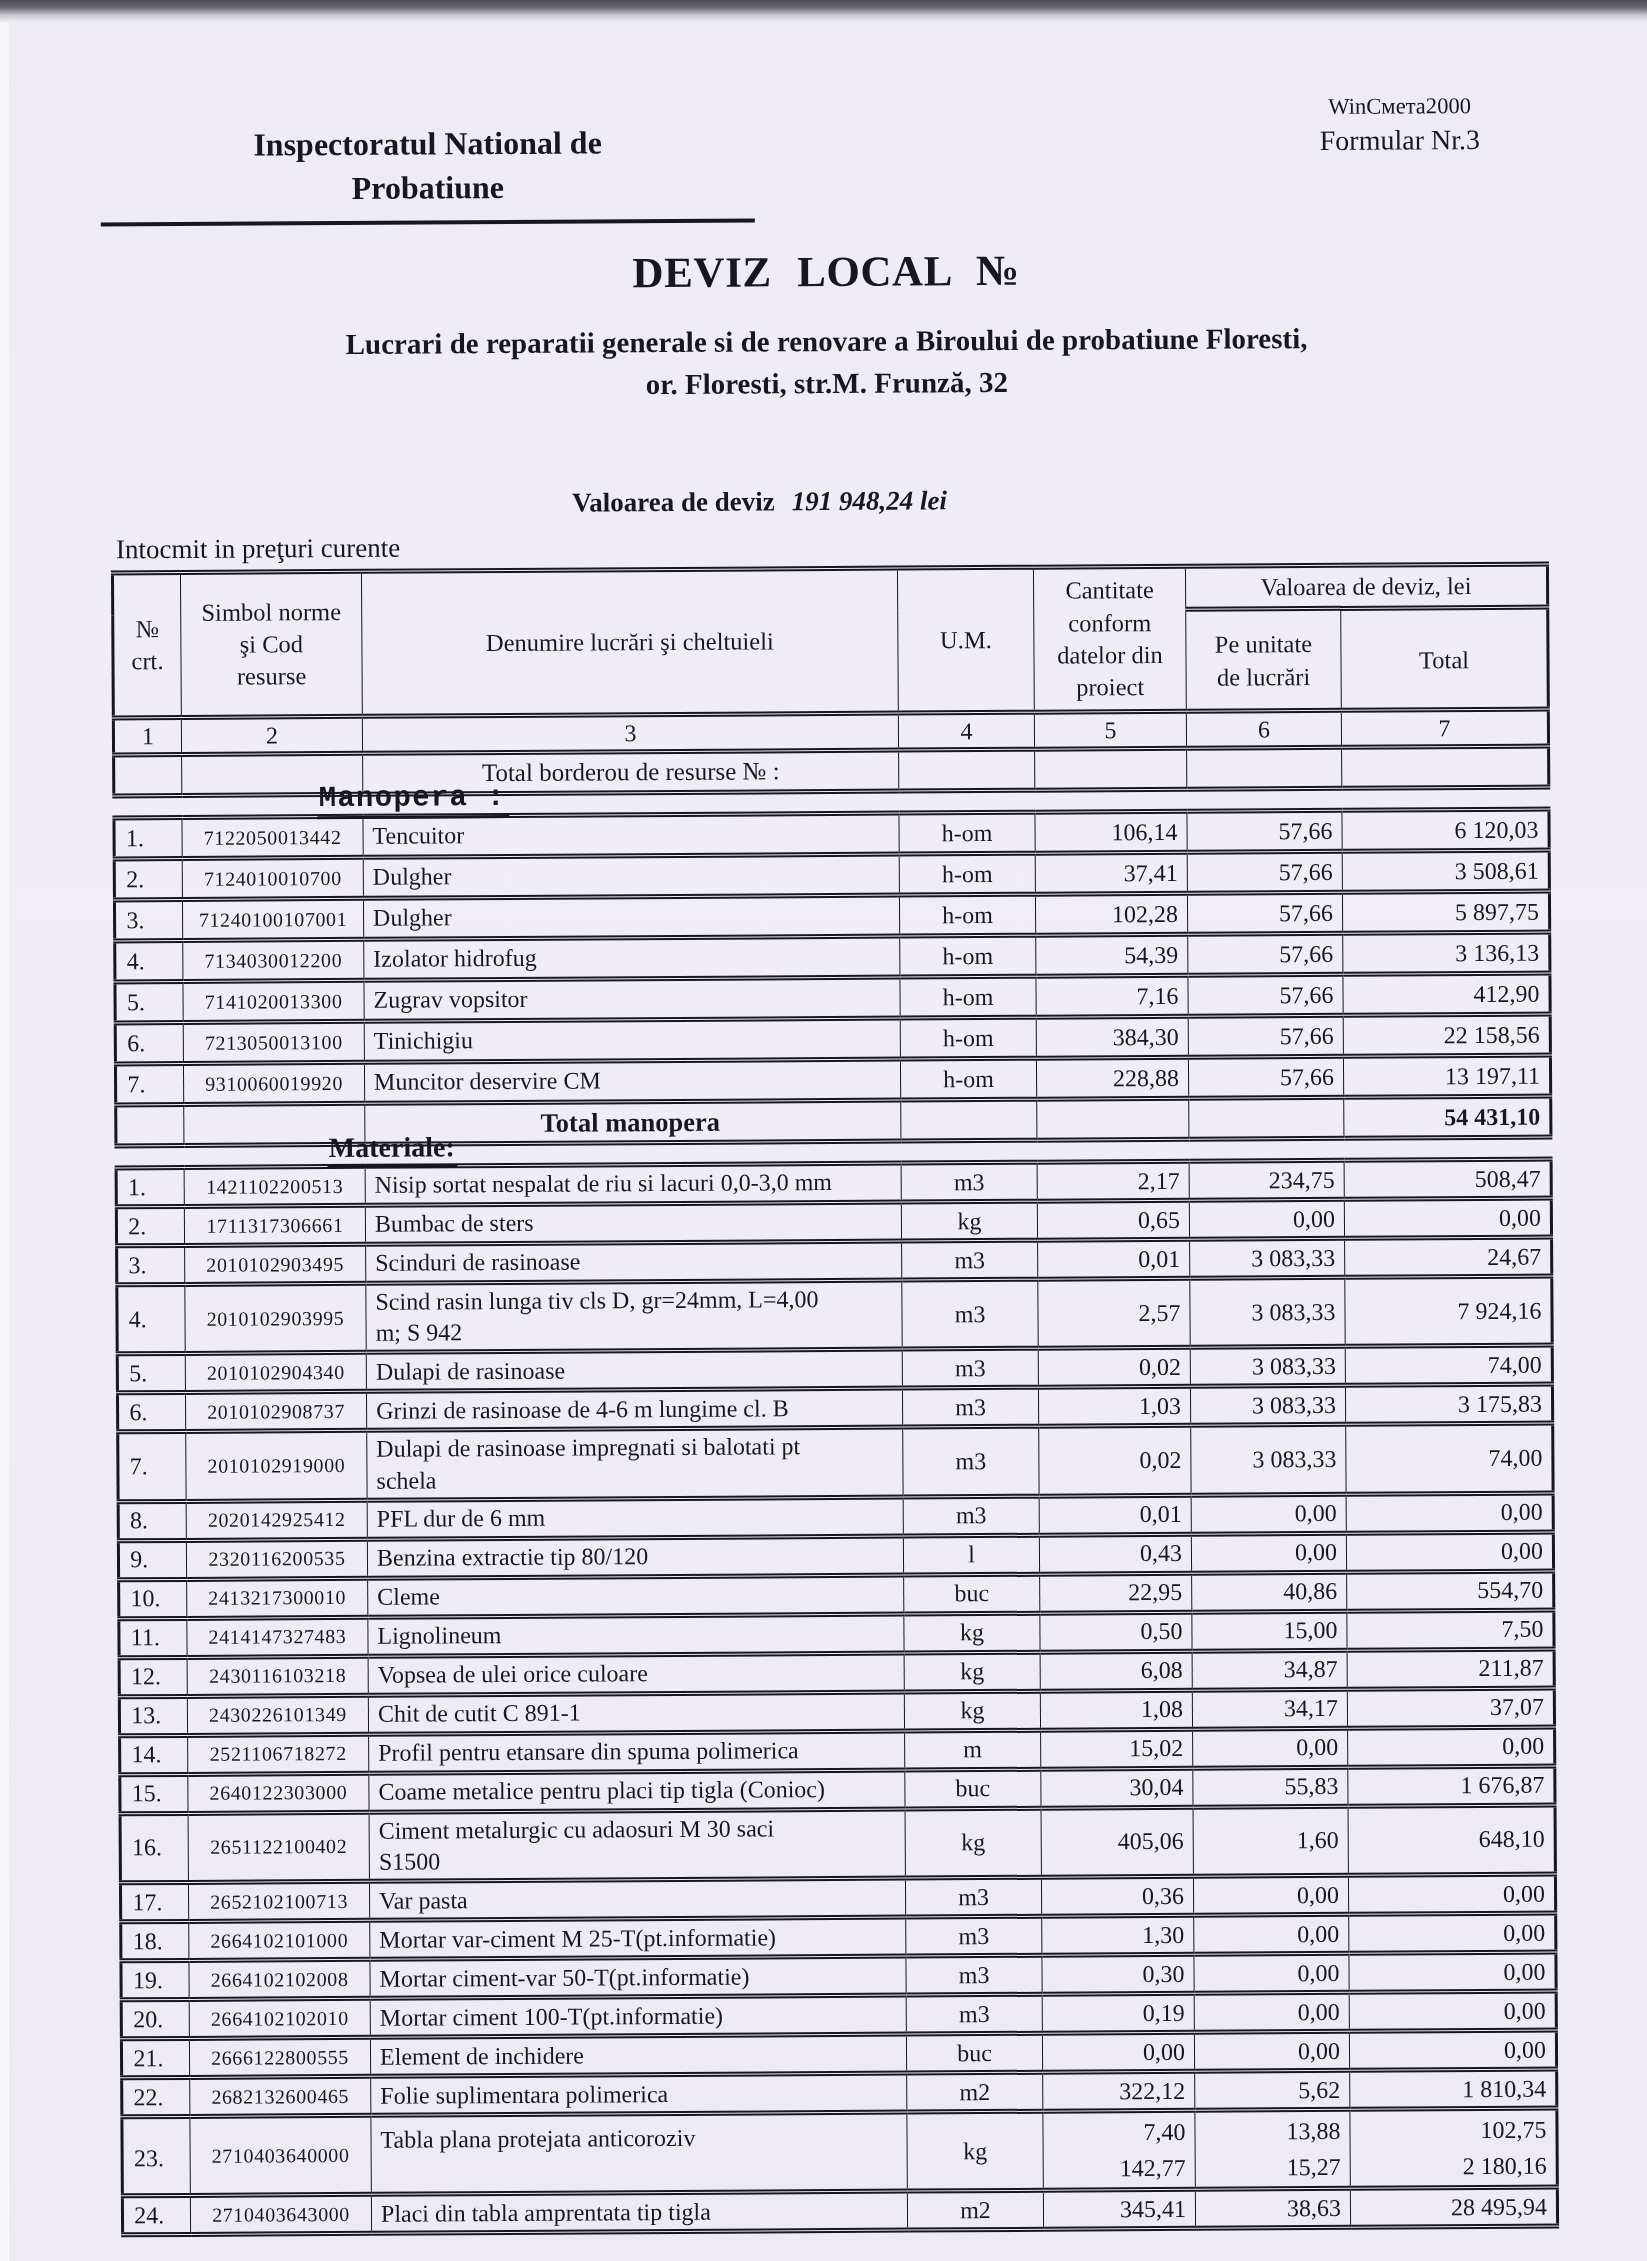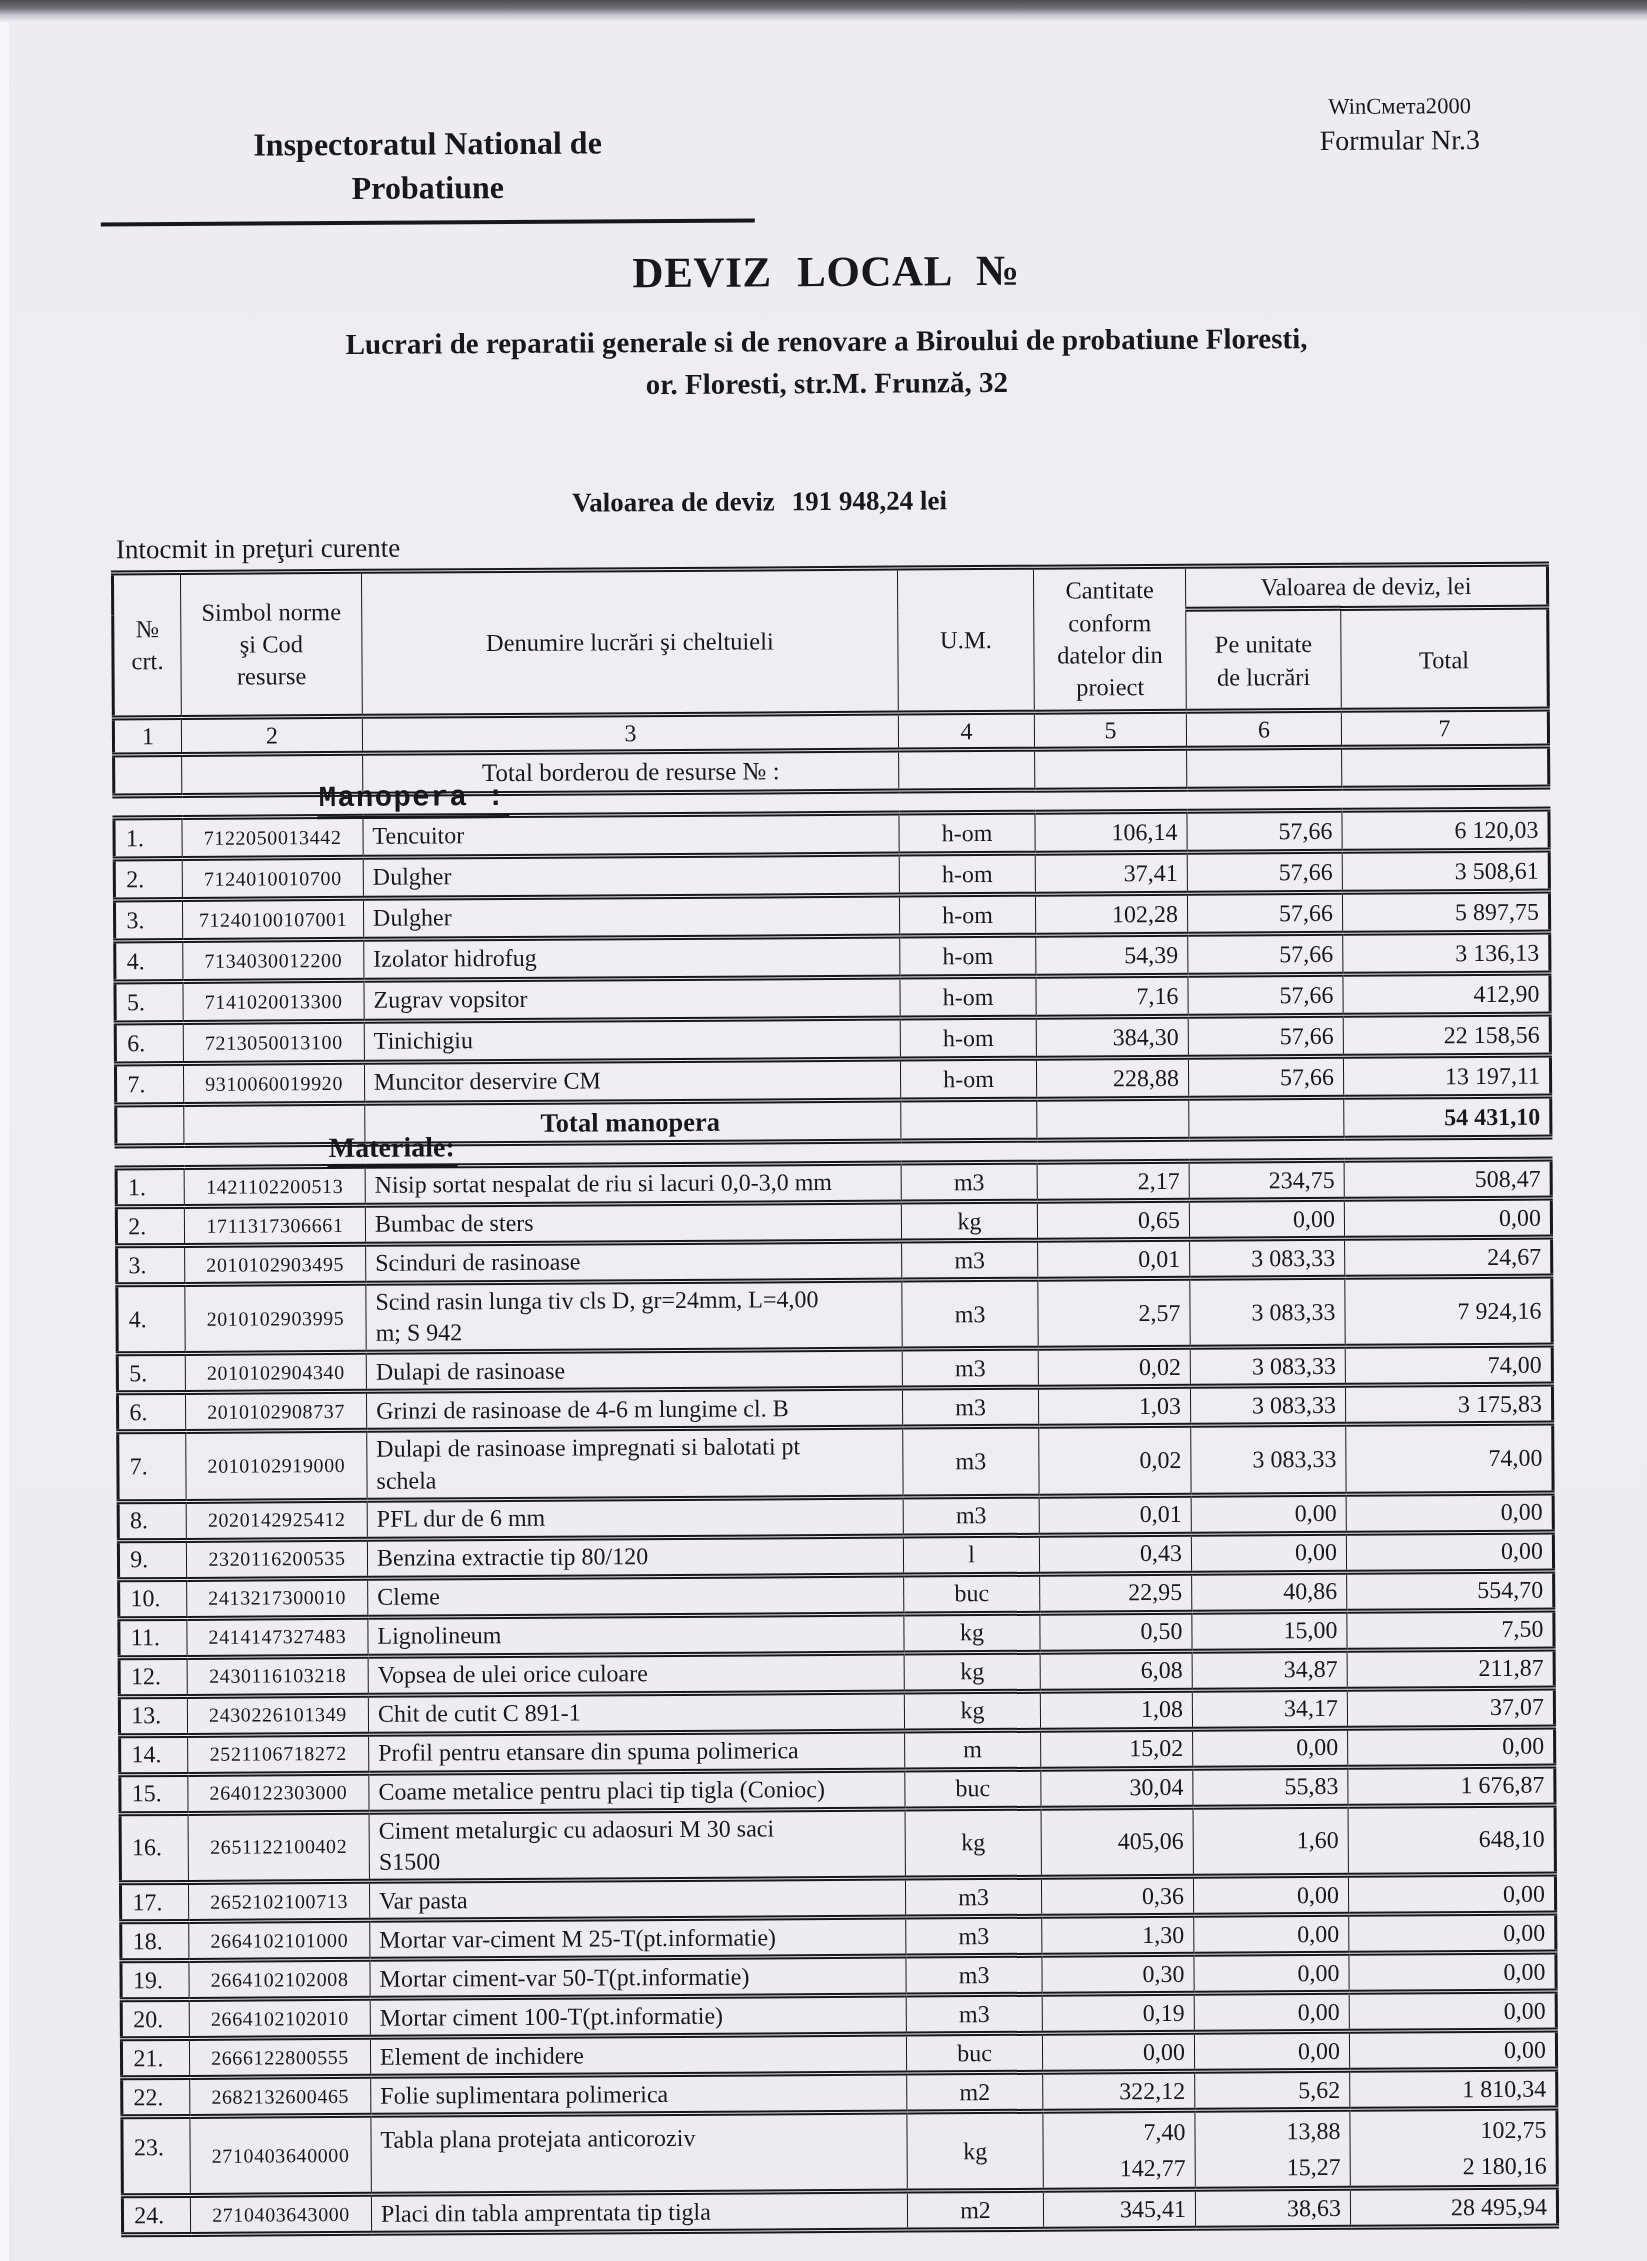--- a/index.html
+++ b/index.html
@@ -48,21 +48,21 @@
     font-size:43px;font-weight:bold;letter-spacing:0.6px;word-spacing:14px;
   }
   .doc-subtitle{
     position:absolute;top:320px;left:0;width:100%;text-align:center;
     font-size:29px;font-weight:bold;line-height:1.45;
   }
   .valoarea{
     position:absolute;top:486px;left:0;width:100%;text-align:center;
     font-size:27px;font-weight:bold;transform:translateX(-68px);
   }
-  .valoarea .amount{margin-left:17px;}
+  .valoarea .amount{margin-left:17px;font-style:italic;}
   .intocmit{
     position:absolute;top:530px;left:5.2px;font-size:27px;
   }
 
   
   table.tbl{
     border-collapse:collapse;table-layout:fixed;width:1434px;
     border:3.2px solid var(--ink);
   }
   table.tbl td{
@@ -96,21 +96,21 @@
   }
   .materiale-tbl{position:absolute;top:1161px;left:0;}
   .materiale-tbl td{height:32px;}
 
   td.c-no{font-size:24px;padding-left:10.3px;text-align:left;}
   td.c-code{font-size:20px;text-align:center;letter-spacing:0.6px;}
   td.c-name{font-size:24px;text-align:left;padding-left:9px;padding-right:5.2px;line-height:1.3;white-space:pre-line;}
   td.c-um{font-size:24px;text-align:center;}
   td.num{font-size:24px;text-align:right;padding-right:9px;}
   td.stack div{padding:4.5px 0;}
-  tr.tall-row td.c-no{vertical-align:top;padding-top:15px;margin-top:8px;}
+  tr.tall-row td.c-no{vertical-align:top;padding-top:26px;margin-top:8px;}
   tr.tall-row td.c-name{vertical-align:top;padding-top:6.5px;}
   tr.total-row td{font-weight:bold;}
   td.tlabel{font-size:26.5px;text-align:center;font-weight:bold;padding-left:0;white-space:normal;}
 </style>
 </head>
 <body>
 
 <div class="sheet">
   <div class="scan-left-edge"></div>
   <div class="scan-top-edge"></div>

